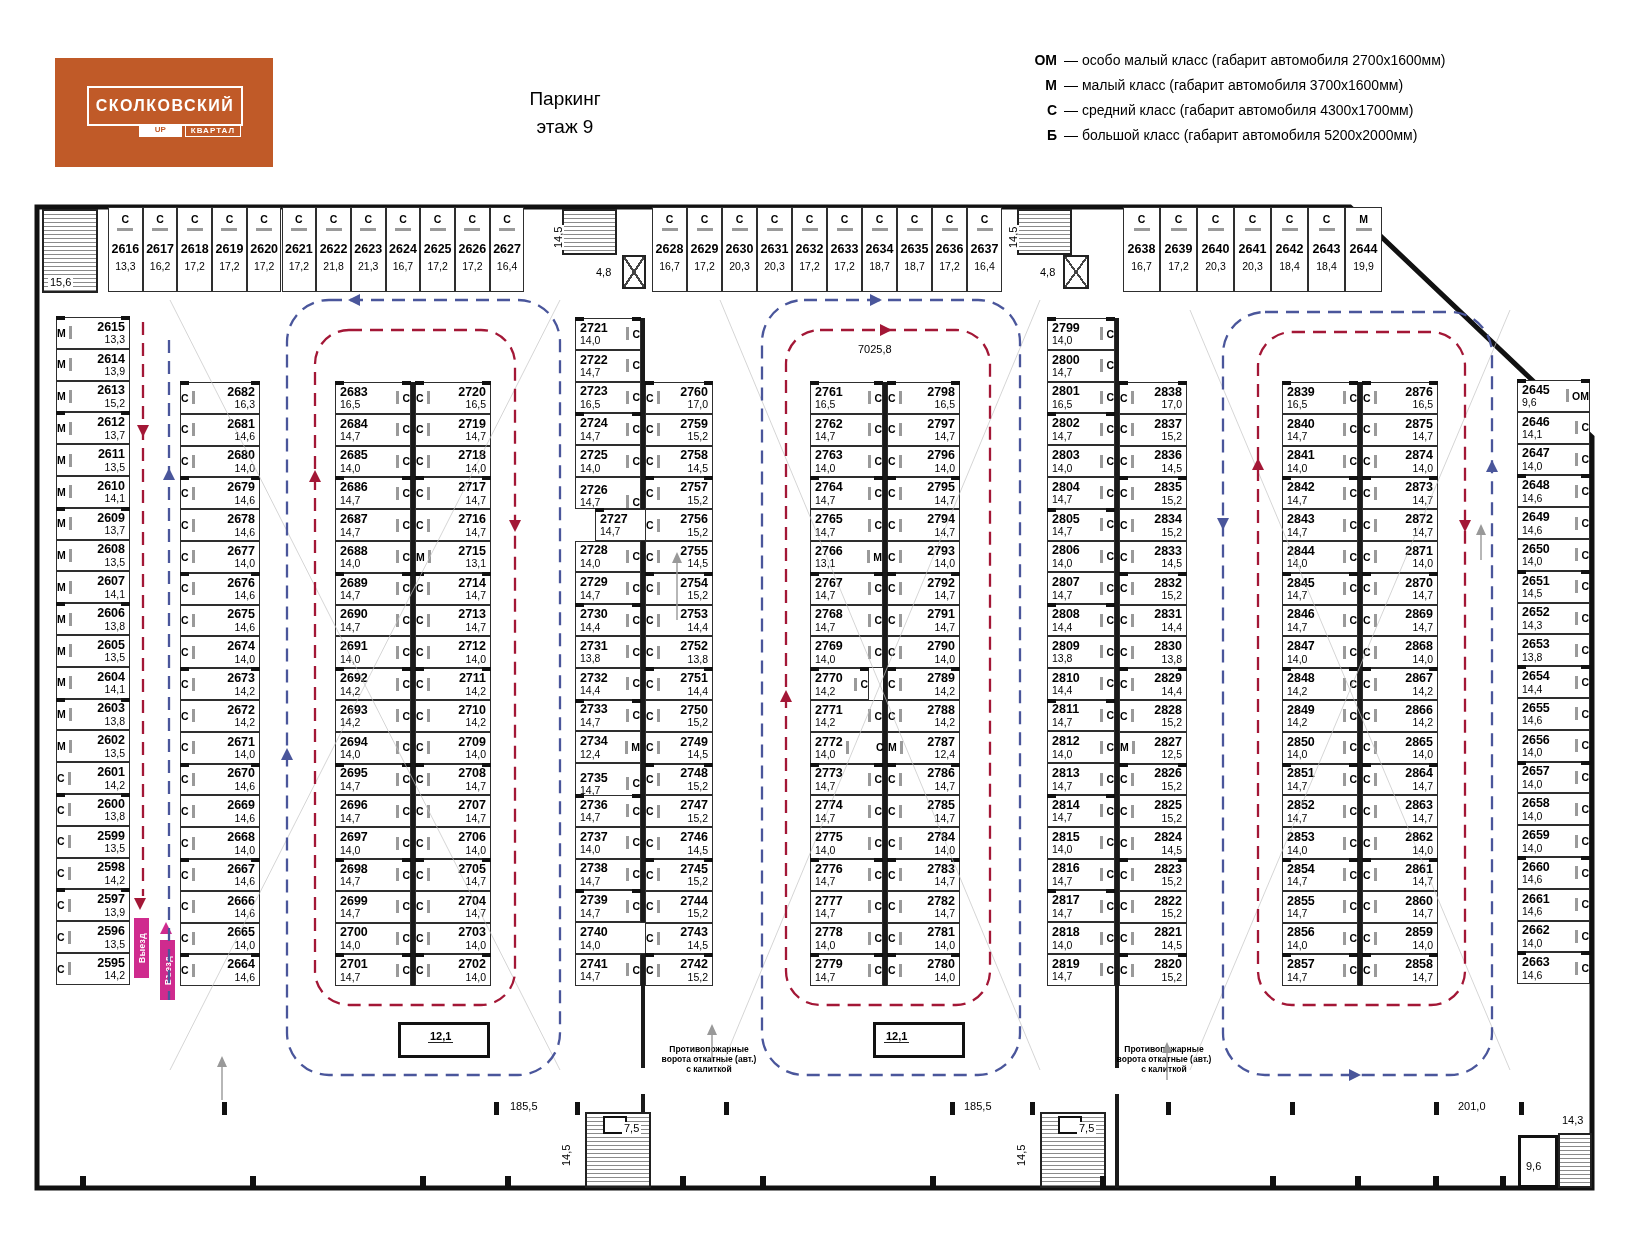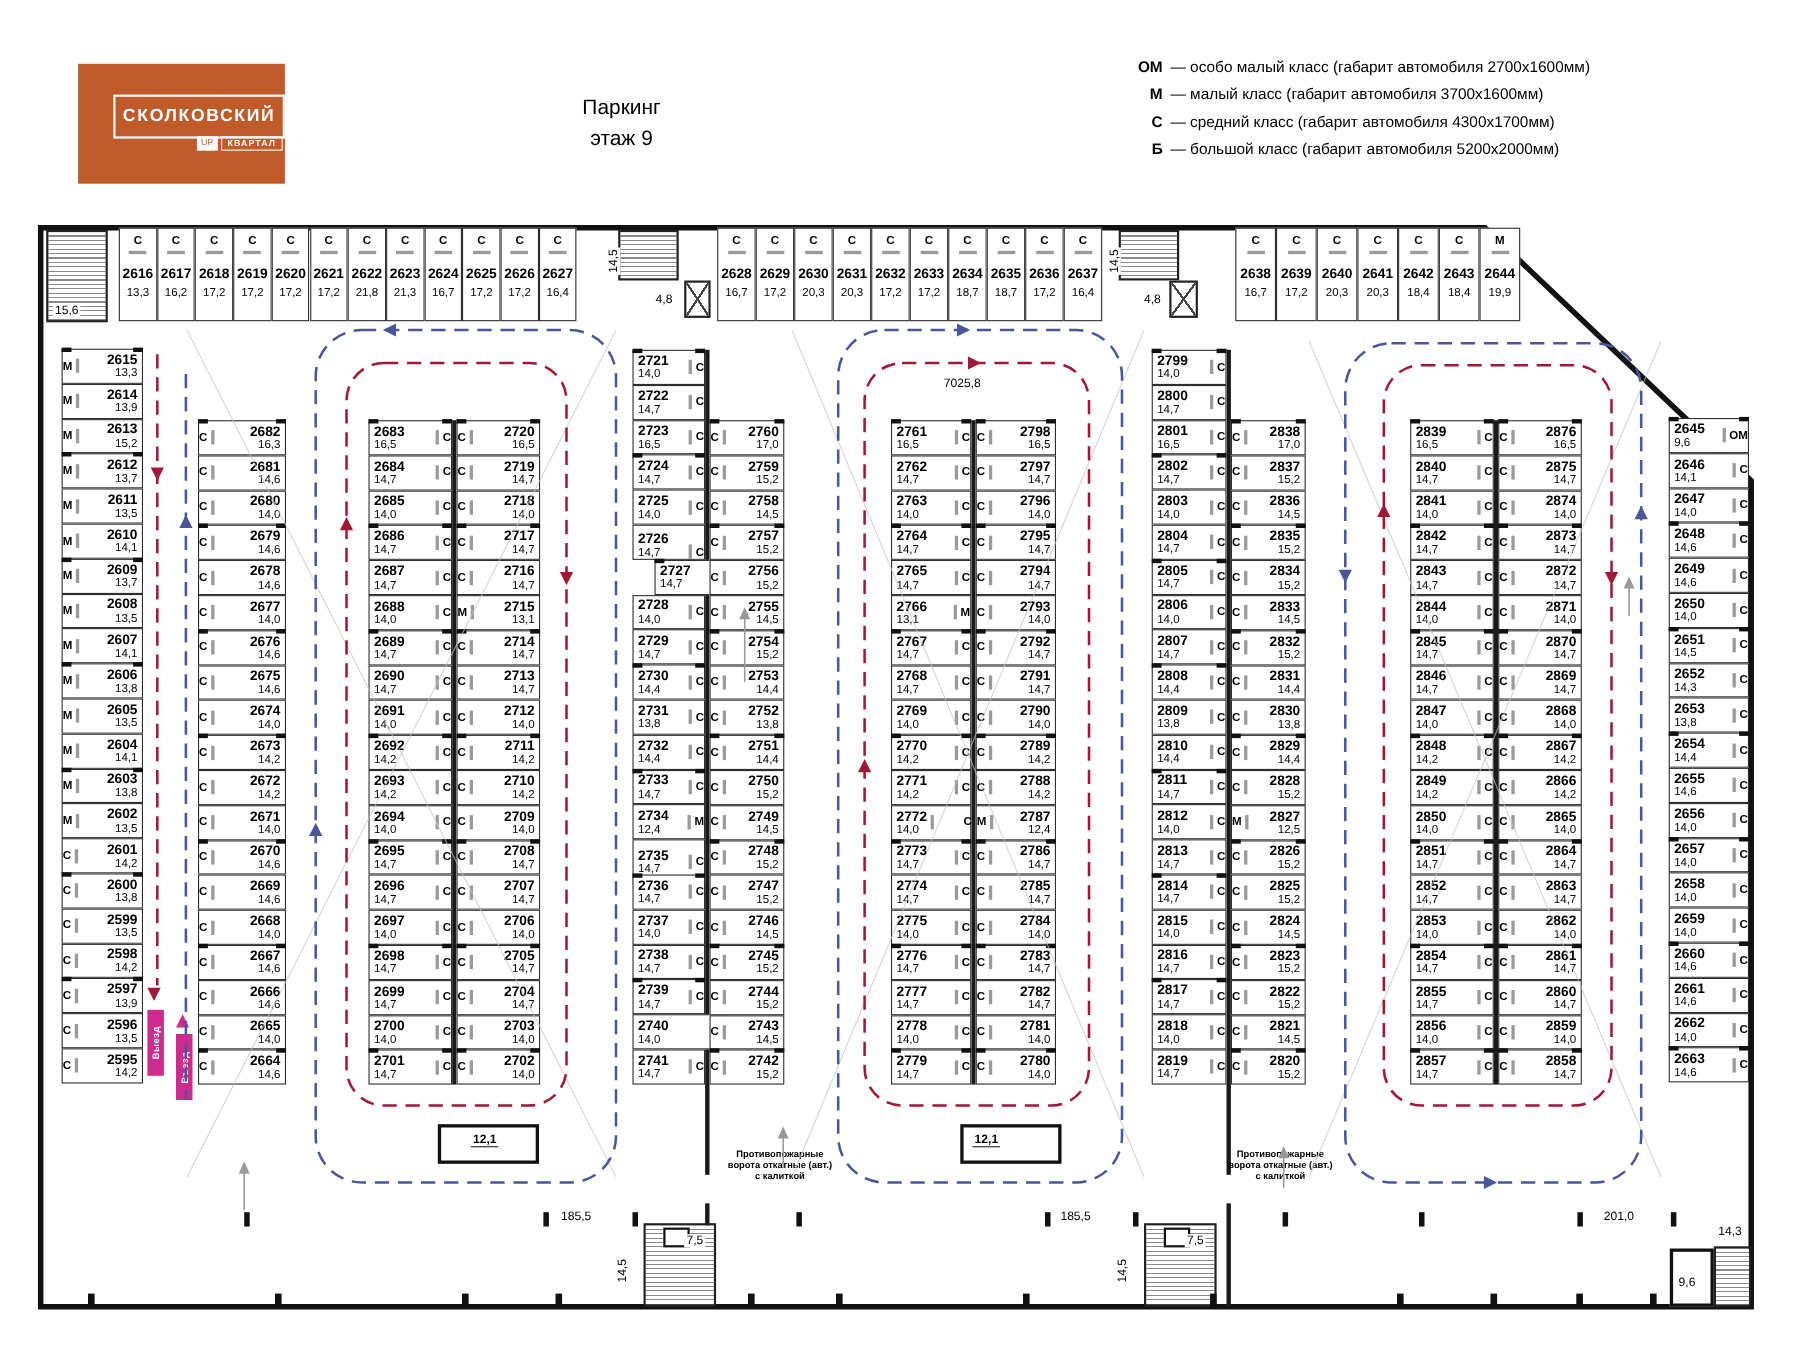--- a/index.html
+++ b/index.html
@@ -1,24 +1,24 @@
 <!DOCTYPE html>
 <html style="--orange: #c05a28; --lane-red: #a31736; --lane-blue: #4a569b; --magenta: #cf2b8e;"><head>
 <meta charset="utf-8">
 <style>
   html,body{margin:0;padding:0;background:#fff;}
   #app{position:relative;width:1638px;height:1238px;background:#fff;overflow:hidden;
        font-family:"Liberation Sans","DejaVu Sans",sans-serif;color:#000;}
   
-  #logo{position:absolute;left:71px;top:58px;width:188px;height:109px;background:var(--orange,#c05a28);}
+  #logo{position:absolute;left:55px;top:58px;width:218px;height:109px;background:var(--orange,#c05a28);}
   .logo-frame{position:absolute;left:32px;top:28px;width:152px;height:36px;border:2px solid #fff;
       display:flex;align-items:center;justify-content:center;color:#fff;font-weight:bold;
       font-size:16px;letter-spacing:1.5px;}
   .logo-badges{position:absolute;left:0;top:66px;width:186px;display:flex;gap:3px;justify-content:flex-end;}
-  .badge-up{background:#fff;color:var(--orange,#c05a28);font-size:8px;font-weight:normal;padding:1px 4px;}
+  .badge-up{background:#fff;color:var(--orange,#c05a28);font-size:8px;font-weight:bold;padding:1px 16px;}
   .badge-kv{border:1px solid #fff;color:#fff;font-size:8px;font-weight:bold;padding:1px 5px;letter-spacing:1px;}
   #title{position:absolute;left:500px;top:85px;width:130px;text-align:center;font-size:19px;line-height:1.45;}
   #legend{position:absolute;left:985px;top:52px;width:640px;font-size:14px;}
   .lg-row{display:flex;margin-bottom:9px;}
   .lg-term{width:72px;text-align:right;font-weight:bold;padding-right:7px;white-space:nowrap;}
   
   #plan{position:absolute;left:0;top:0;width:1638px;height:1238px;}
   #walls,#overlay{position:absolute;left:0;top:0;}
   #overlay{pointer-events:none;}
   #stall-layer{position:absolute;left:0;top:0;width:1638px;height:1238px;}
@@ -1406,21 +1406,21 @@
           <span class="cls">С</span>
         </div>
         <div class="stall h" style="left: 810px; top: 636.4px; width: 73px; height: 31.8px;">
           <span class="nb a-l">
             <b class="num">2769</b>
             <span class="area">14,0</span>
           </span>
           <span class="tick"></span>
           <span class="cls">С</span>
         </div>
-        <div class="stall h" style="left: 810px; top: 668.2px; width: 73px; height: 31.8px;">
+        <div class="stall h" style="left: 810px; top: 668.2px; width: 59px; height: 31.8px;">
           <span class="nb a-l">
             <b class="num">2770</b>
             <span class="area">14,2</span>
           </span>
           <span class="tick"></span>
           <span class="cls">С</span>
           <i class="stub l"></i>
           <i class="stub r"></i>
         </div>
         <div class="stall h" style="left: 810px; top: 700px; width: 73px; height: 31.8px;">

